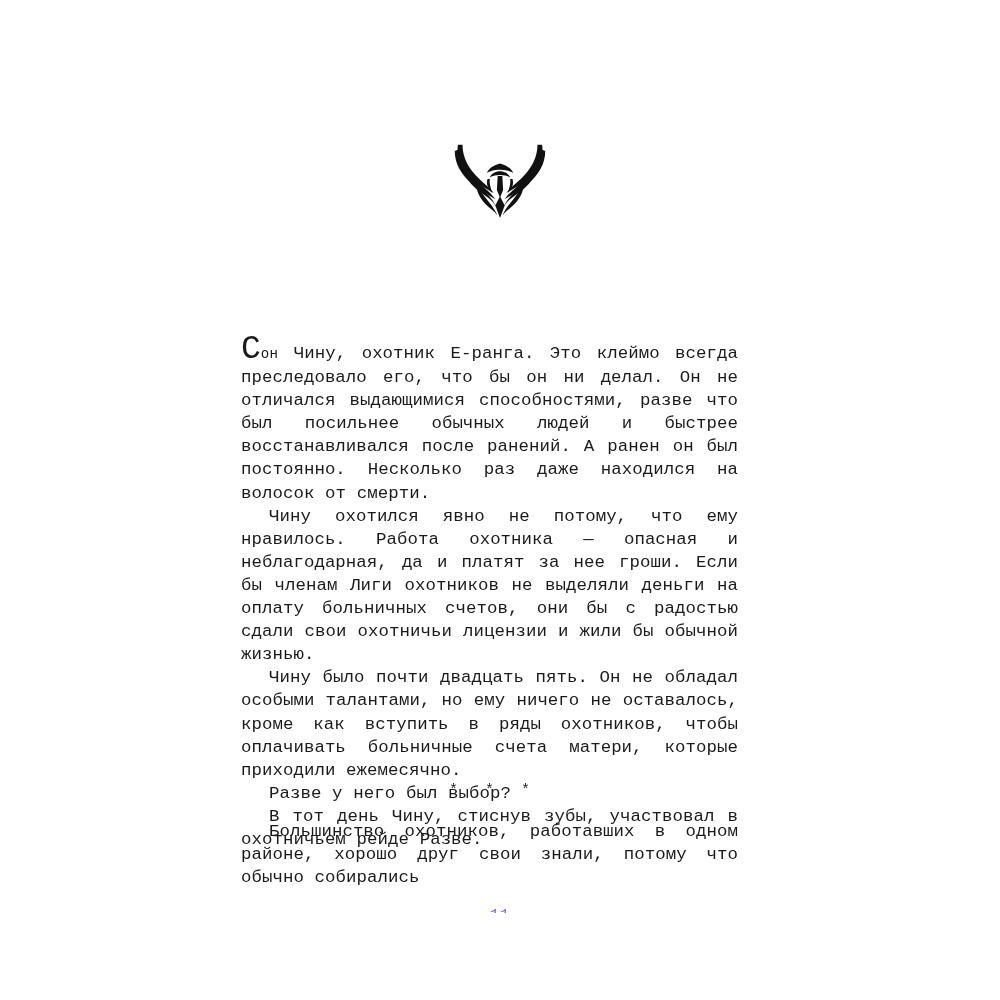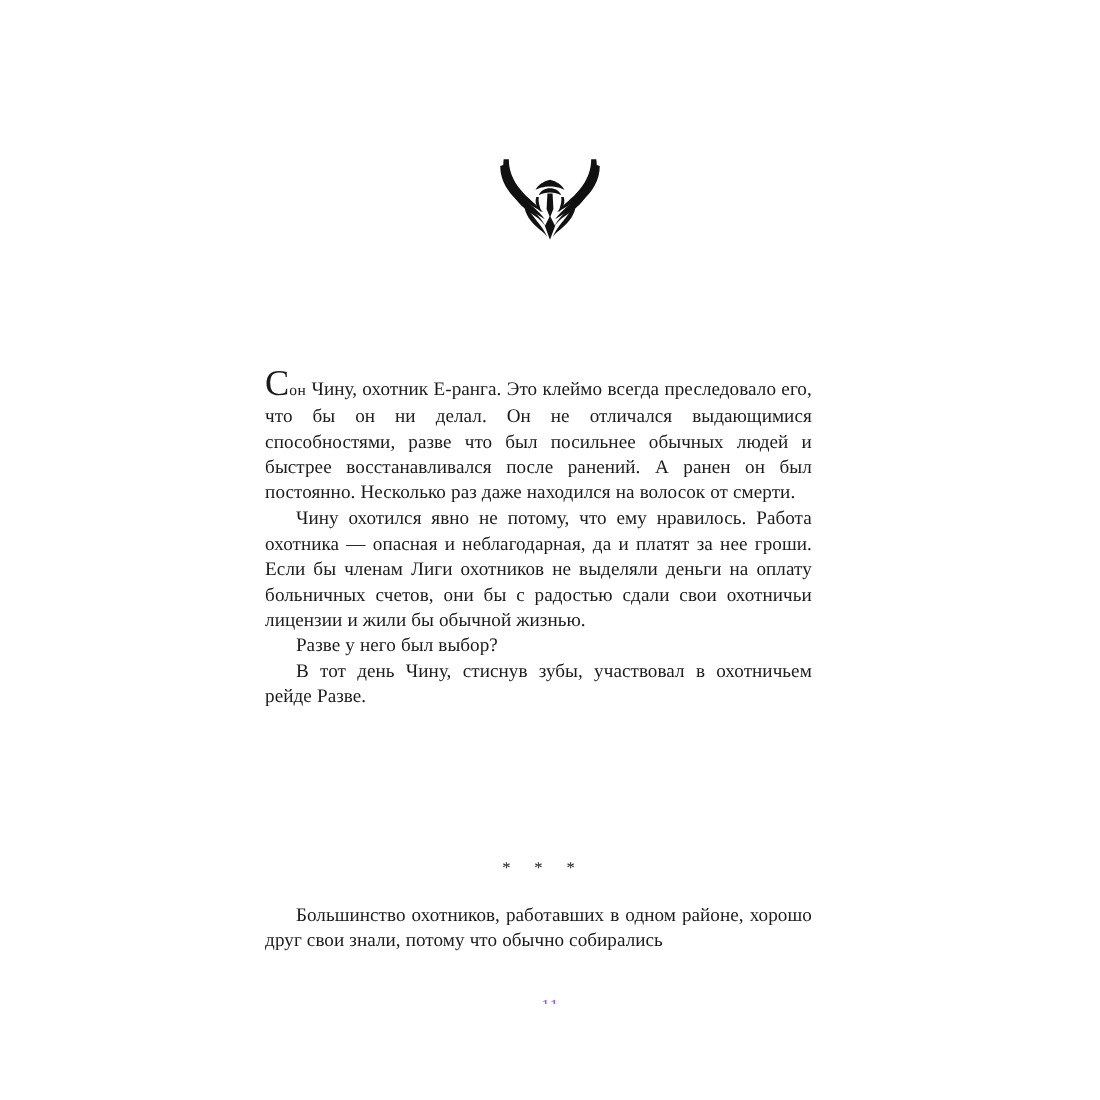--- a/index.html
+++ b/index.html
@@ -6,21 +6,21 @@
     margin: 0;
     padding: 0;
     background: #ffffff;
   }
   .page {
     position: relative;
     width: 1000px;
     height: 913px;
     background: #ffffff;
     overflow: hidden;
-    font-family: Liberation Serif, serif;
+    font-family: Liberation Mono, monospace;
     color: #1a1a1a;
   }
 
   
   .ornament {
     position: absolute;
     left: 0;
     right: 0;
     top: 140px;
     display: flex;
@@ -135,20 +135,21 @@
         <path d="M76 50 C78 56 76 62 70 68 C72 60 74 56 73 50 Z"></path>
       </g>
     </svg>
   </div>
 
   <div class="text-column">
 
     <p class="para first"><span class="dropcap">С</span><span class="smallcaps">он</span><span> Чину, охотник Е-ранга. Это клеймо всегда преследовало его, что бы он ни делал. Он не отличался выдающимися способностями, разве что был посильнее обычных людей и быстрее восстанавливался  после ранений. А ранен он был постоянно. Несколько раз даже находился на волосок от смерти.</span></p>
 
     <p class="para">Чину охотился явно не потому, что ему нравилось. Работа охотника — опасная и неблагодарная, да и платят за нее гроши. Если бы членам Лиги охотников не выделяли деньги на оплату больничных счетов, они бы с радостью сдали свои охотничьи лицензии и жили бы обычной жизнью.</p>
+    <p class="para">Чину было почти двадцать пять. Он не обладал особыми талантами, но ему ничего не оставалось, кроме как вступить в ряды охотников, чтобы оплачивать больничные счета матери, которые приходили ежемесячно.</p>
     <p class="para">Разве у него был выбор?</p>
     <p class="para">В тот день Чину, стиснув зубы, участвовал в охотничьем рейде Разве.</p>
 
   </div>
 
   <div class="scene-break">* * *</div>
 
   <div class="tail-column">
     <p class="para">Большинство охотников, работавших в одном районе, хорошо друг свои знали, потому что обычно собирались</p>
   </div>

